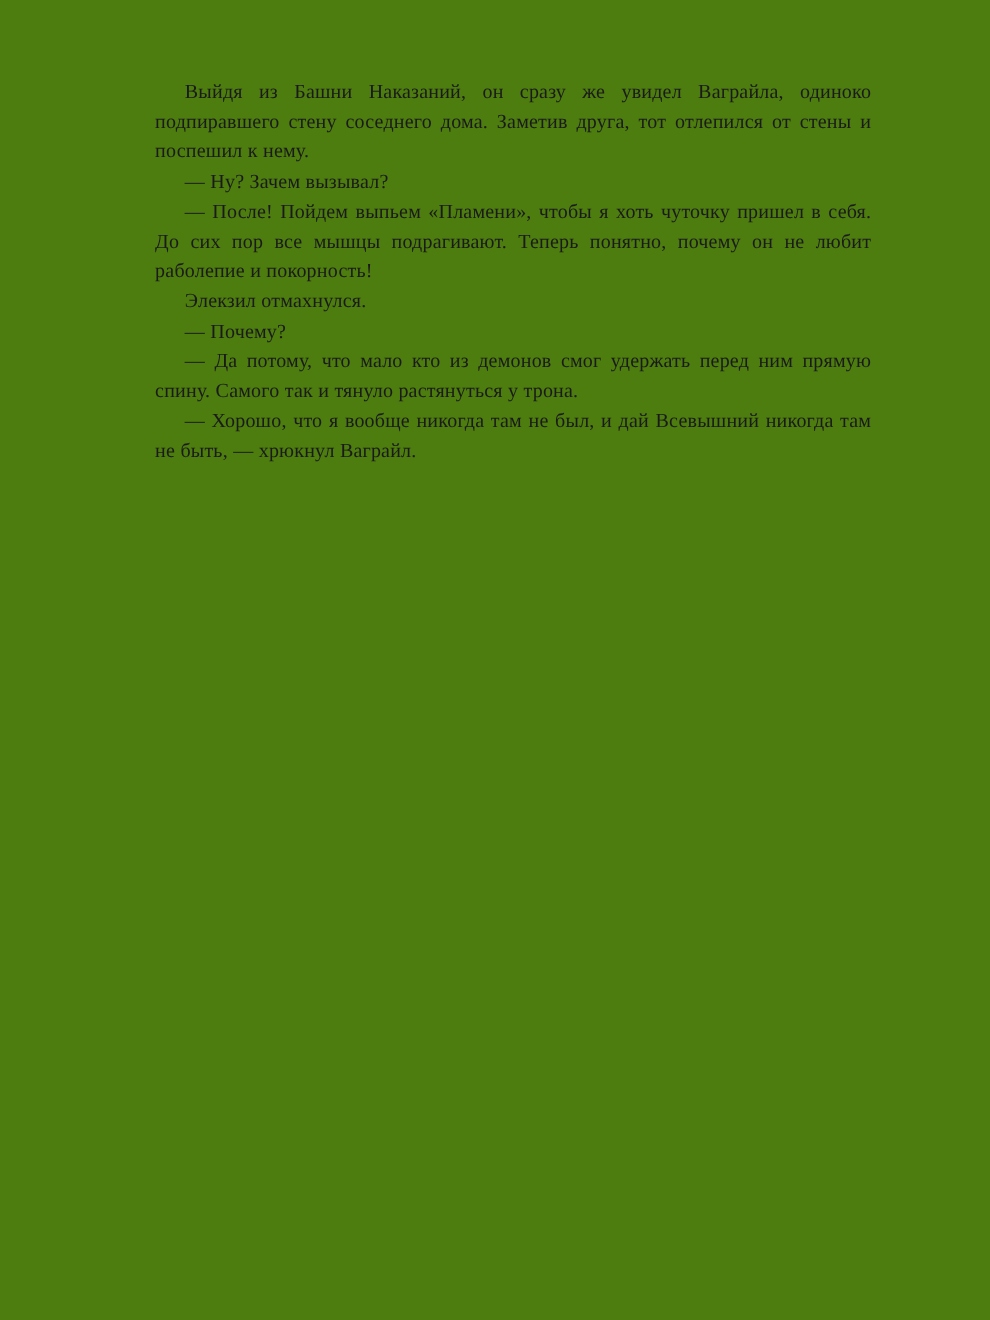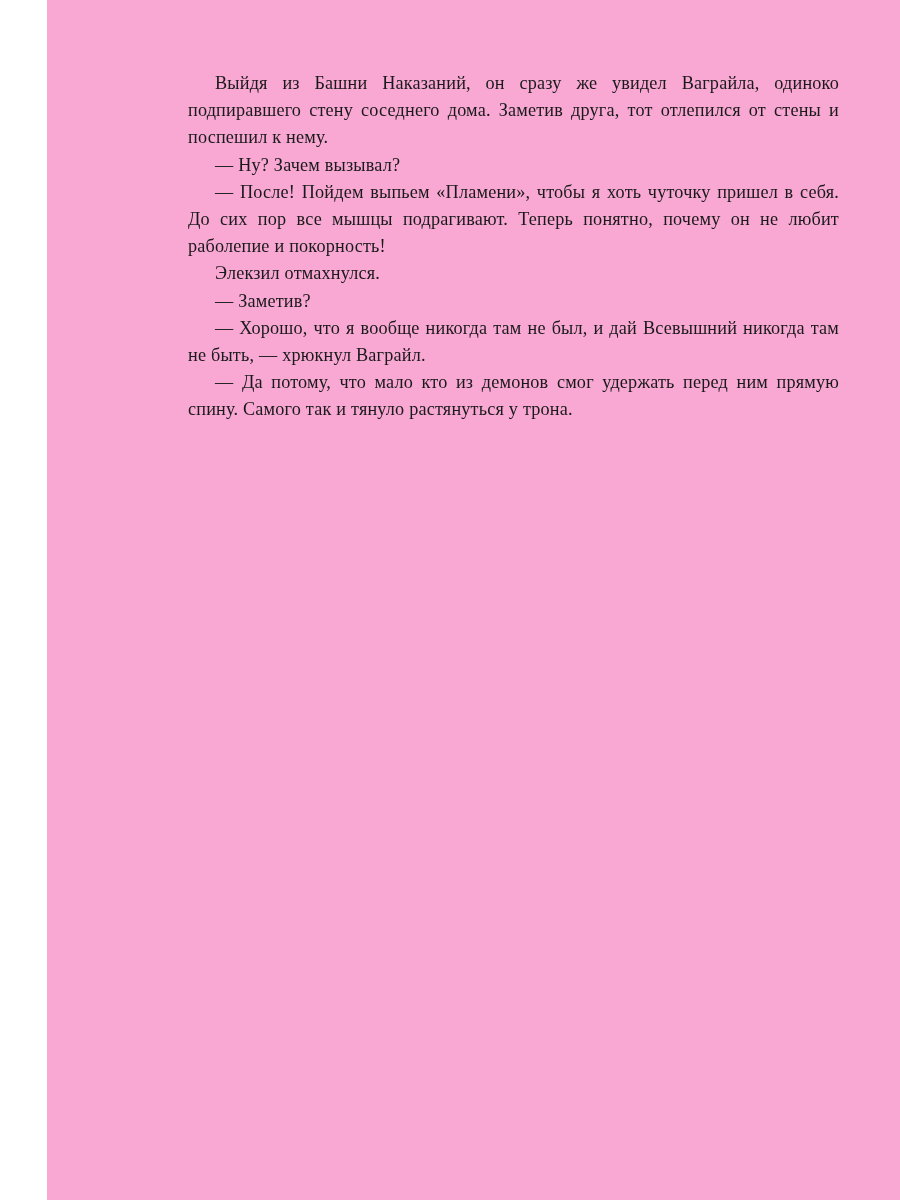--- a/index.html
+++ b/index.html
@@ -15,22 +15,21 @@
     overflow: hidden;
     font-family: "Liberation Serif", "DejaVu Serif", serif;
     color: #1a1a1a;
     -webkit-font-smoothing: antialiased;
   }
 
   
   .page {
     position: absolute;
     inset: 0;
-    background: #f9a8d4;
-    margin-left: 47px;
+    background: #4d7c0f;
   }
 
   
   .text-block {
     position: absolute;
     left: 141px;
     top: 70px;
     width: 651px;
   }
 
@@ -68,24 +67,24 @@
   <div class="text-block">
 
     <p class="para">Выйдя из Башни Наказаний, он сразу же увидел Ваграйла, одиноко подпиравшего стену соседнего дома. Заметив друга, тот отлепился от стены и поспешил к нему.</p>
 
     <p class="para">— Ну? Зачем вызывал?</p>
 
     <p class="para">— После! Пойдем выпьем «Пламени», чтобы я хоть чуточку пришел в себя. До сих пор все мышцы подрагивают. Теперь понятно, почему он не любит раболепие и покорность!</p>
 
     <p class="para">Элекзил отмахнулся.</p>
 
-    <p class="para">— Заметив?</p>
+    <p class="para">— Почему?</p>
+
+    <p class="para">— Да потому, что мало кто из демонов смог удержать перед ним прямую спину. Самого так и тянуло растянуться у трона.</p>
 
     <p class="para">— Хорошо, что я вообще никогда там не был, и дай Всевышний никогда там не быть, — хрюкнул Ваграйл.</p>
-
-    <p class="para">— Да потому, что мало кто из демонов смог удержать перед ним прямую спину. Самого так и тянуло растянуться у трона.</p>
 
 
   </div>
 
   <div class="blank-area"></div>
 
 </div>
 
 </body></html>

